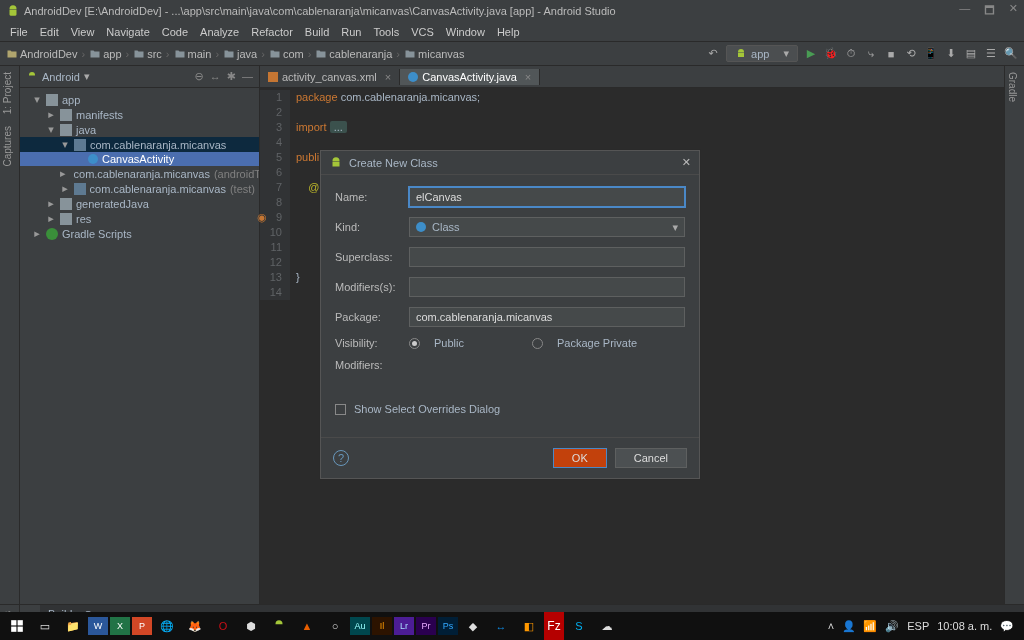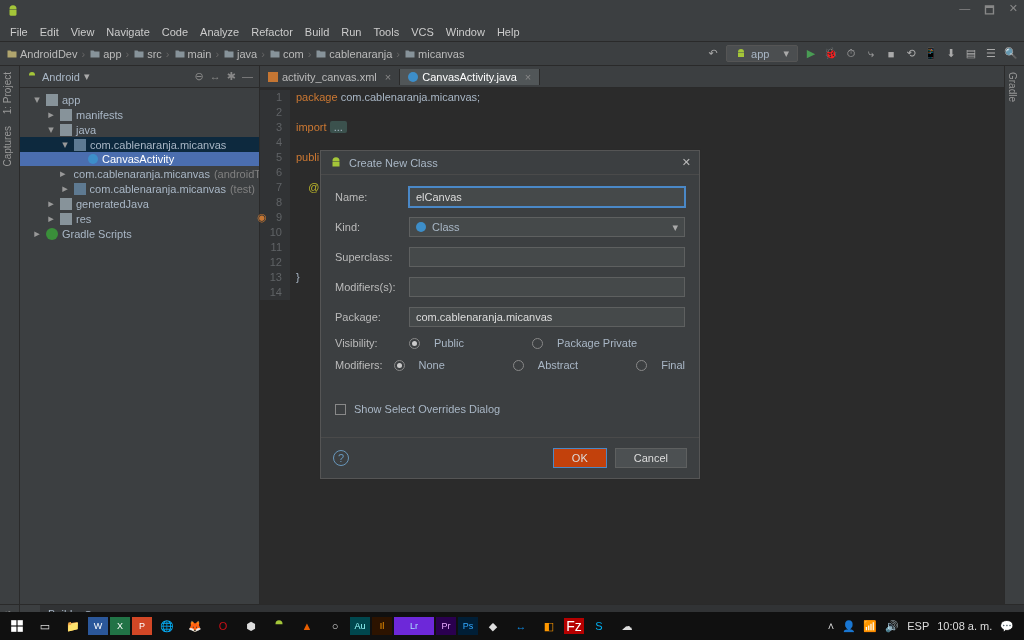--- a/index.html
+++ b/index.html
@@ -96,20 +96,21 @@
 </style>
 </head>
 <body>
 
 <div class="titlebar">
   <span>
     <svg class="android-icon" viewBox="0 0 24 24">
         <path fill="#a4c639" d="M6 8a6 6 0 0112 0v1H6zM6 10h12v8a2 2 0 01-2 2H8a2 2 0 01-2-2z"></path>
       </svg>
   </span>
+  <span>AndroidDev [E:\AndroidDev] - ...\app\src\main\java\com\cablenaranja\micanvas\CanvasActivity.java [app] - Android Studio</span>
   <div class="wctrls">
     <span>—</span>
     <span>🗖</span>
     <span>✕</span>
   </div>
 </div>
 
 <div class="menubar">
   <span>File</span>
   <span>Edit</span>
@@ -439,30 +440,20 @@
       <div class="radio-row">
         <span class="radio ck"></span>
           <span>Public</span>
         <span style="width:40px"></span>
         <span class="radio"></span>
           <span>Package Private</span>
       </div>
     </div>
     <div class="frow">
       <label>Modifiers:</label>
-      <div class="radio-row">
-        <span class="radio ck"></span>
-          <span>None</span>
-        <span style="width:40px"></span>
-        <span class="radio"></span>
-          <span>Abstract</span>
-        <span style="width:30px"></span>
-        <span class="radio"></span>
-          <span>Final</span>
-      </div>
     </div>
     <div class="frow" style="margin-top:32px">
       <span class="chk"></span>
       <span>Show Select Overrides Dialog</span>
     </div>
   </div>
   <div class="modal-footer">
     <span class="mf-help">?</span>
     <div style="flex:1"></div>
     <button class="btn primary">OK</button>
@@ -490,27 +481,27 @@
   <div class="tb">⬢</div>
   <div class="tb">
       <svg width="14" height="14" viewBox="0 0 24 24">
         <path fill="#a4c639" d="M6 8a6 6 0 0112 0v1H6z"></path>
       </svg>
     </div>
   <div class="tb" style="color:#e85e00">▲</div>
   <div class="tb">○</div>
   <div class="tb" style="background:#00474e;width:20px;height:18px;font-size:9px;color:#9ff">Au</div>
   <div class="tb" style="background:#2c1300;width:20px;height:18px;font-size:9px;color:#ff9a00">Il</div>
-  <div class="tb" style="background:#6d28d9;width:40px;height:18px;font-size:9px;color:#adf">Lr</div>
+  <div class="tb" style="background:#4c1d95;width:20px;height:18px;font-size:9px;color:#adf">Lr</div>
   <div class="tb" style="background:#2a004f;width:20px;height:18px;font-size:9px;color:#e9aaff">Pr</div>
   <div class="tb" style="background:#001e36;width:20px;height:18px;font-size:9px;color:#31a8ff">Ps</div>
   <div class="tb">◆</div>
   <div class="tb" style="color:#0e8ee9">↔</div>
   <div class="tb" style="color:#ff9800">◧</div>
-  <div class="tb" style="background:#b50000;width:20px;height:16px;font-size:14px;color:#fff">Fz</div>
+  <div class="tb" style="background:#b50000;width:20px;height:28px;font-size:12px;color:#fff">Fz</div>
   <div class="tb" style="color:#00aff0">S</div>
   <div class="tb">☁</div>
   <div class="sys">
     <span>˄</span>
     <span>👤</span>
     <span>📶</span>
     <span>🔊</span>
     <span>ESP</span>
     <span>10:08 a. m.</span>
     <span>💬</span>

